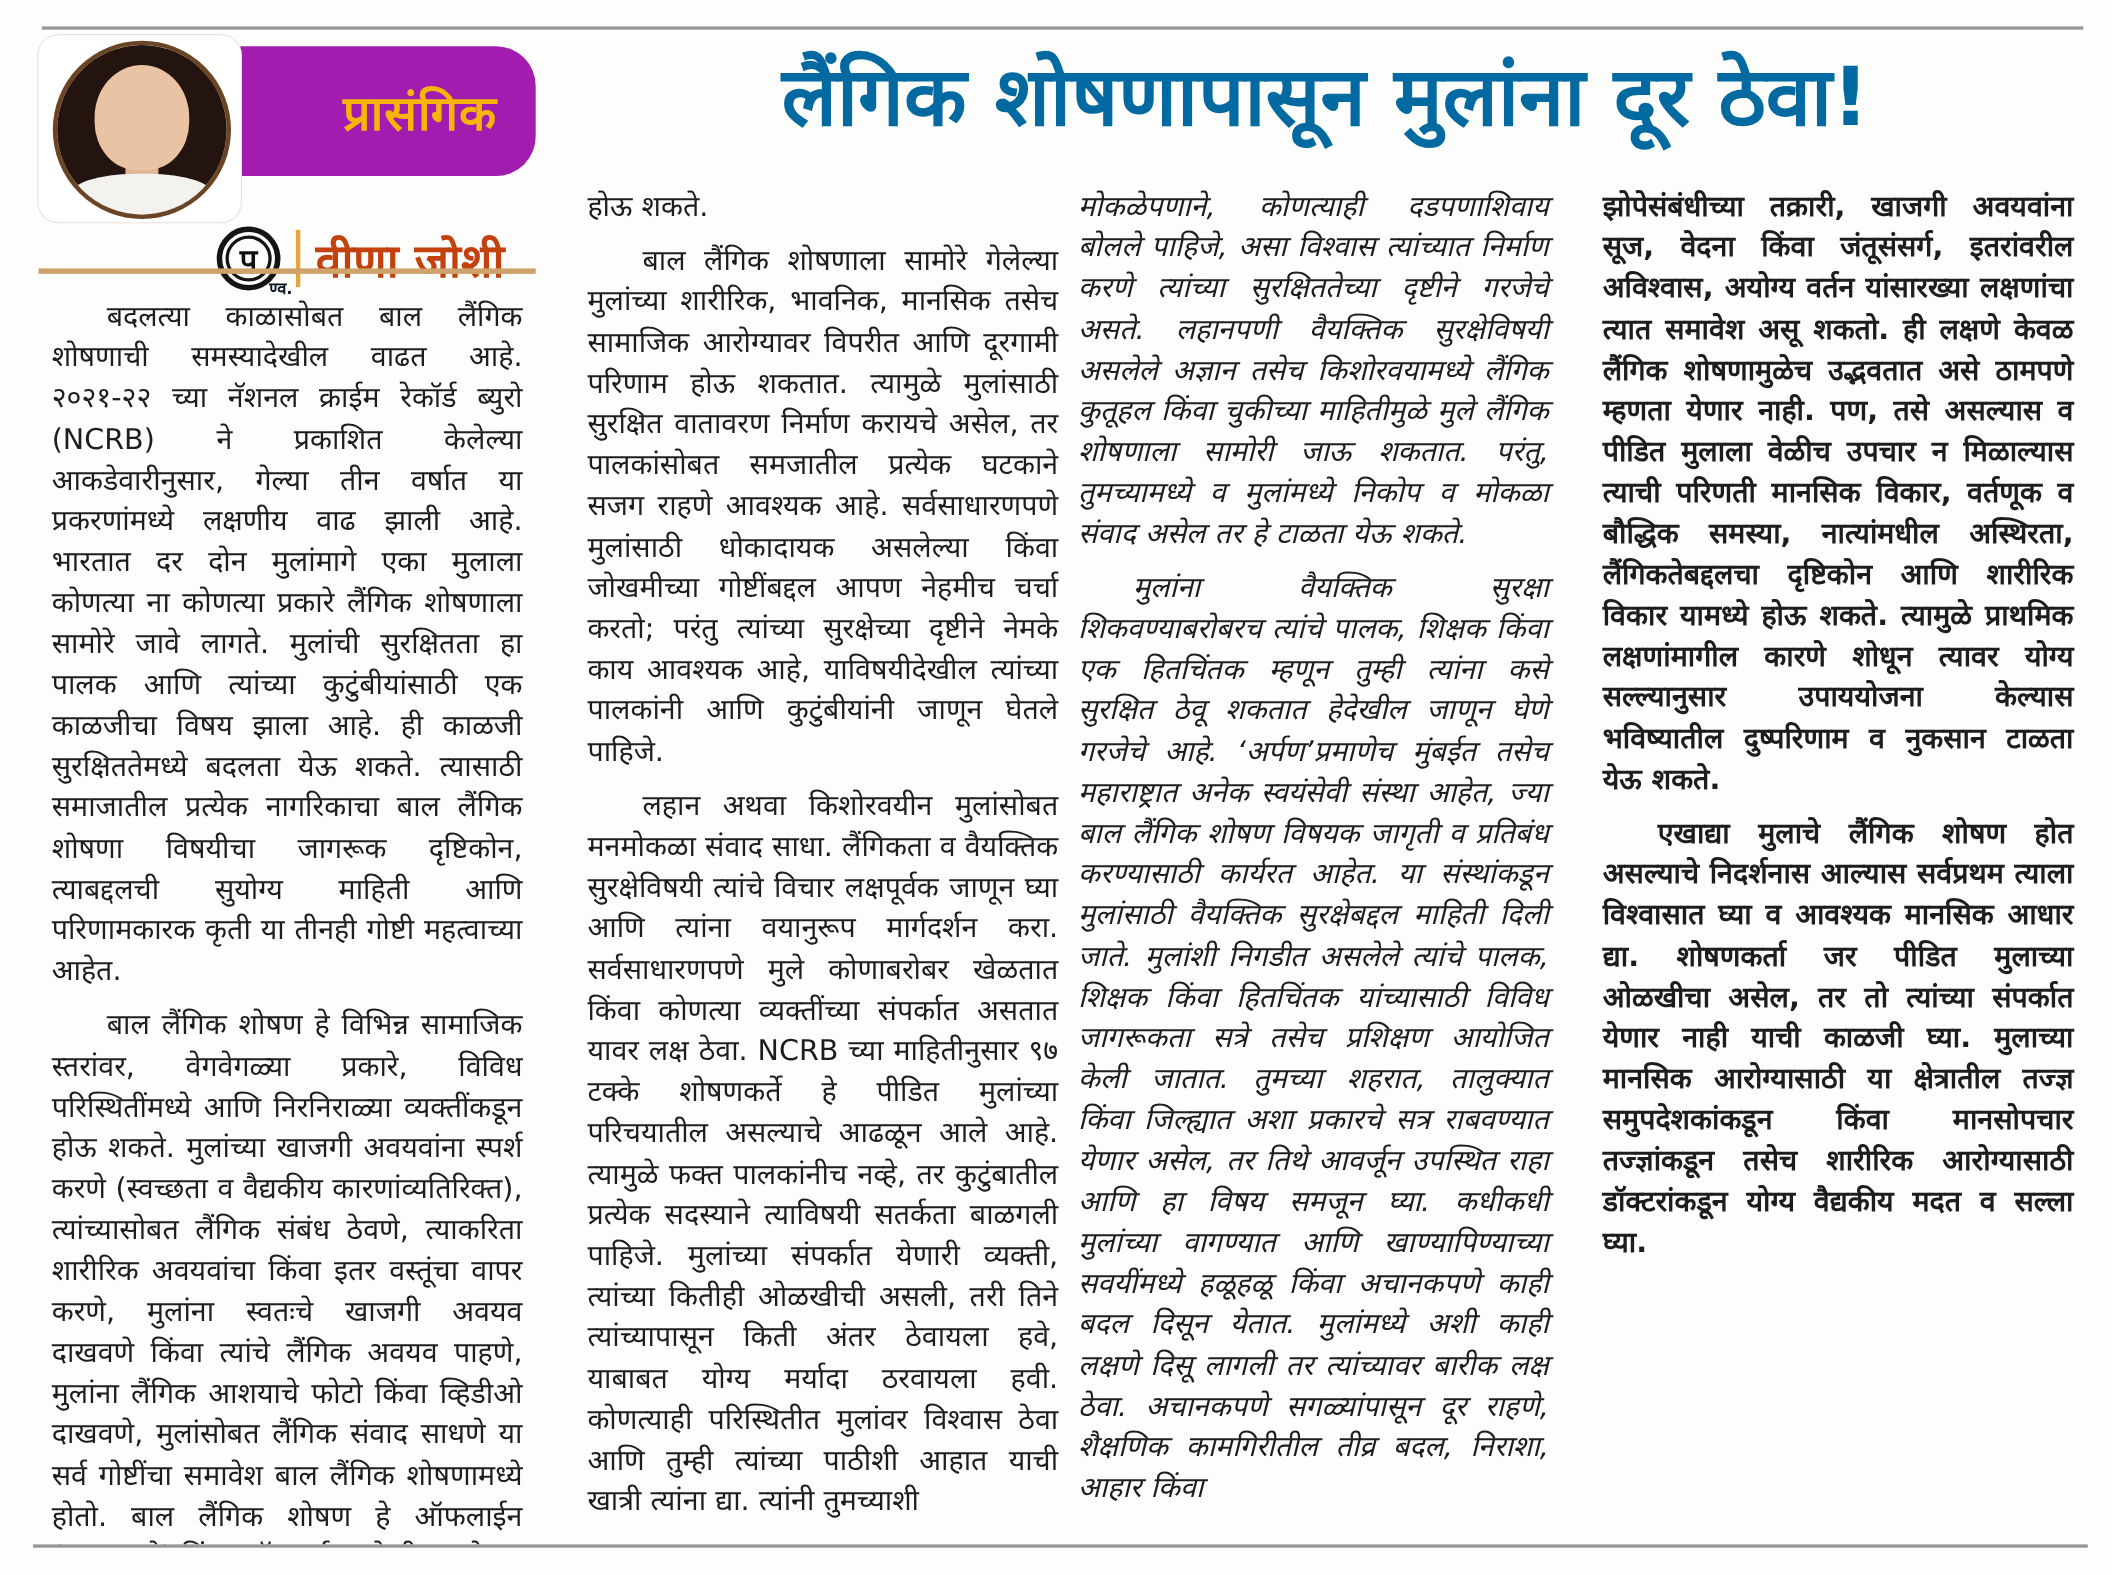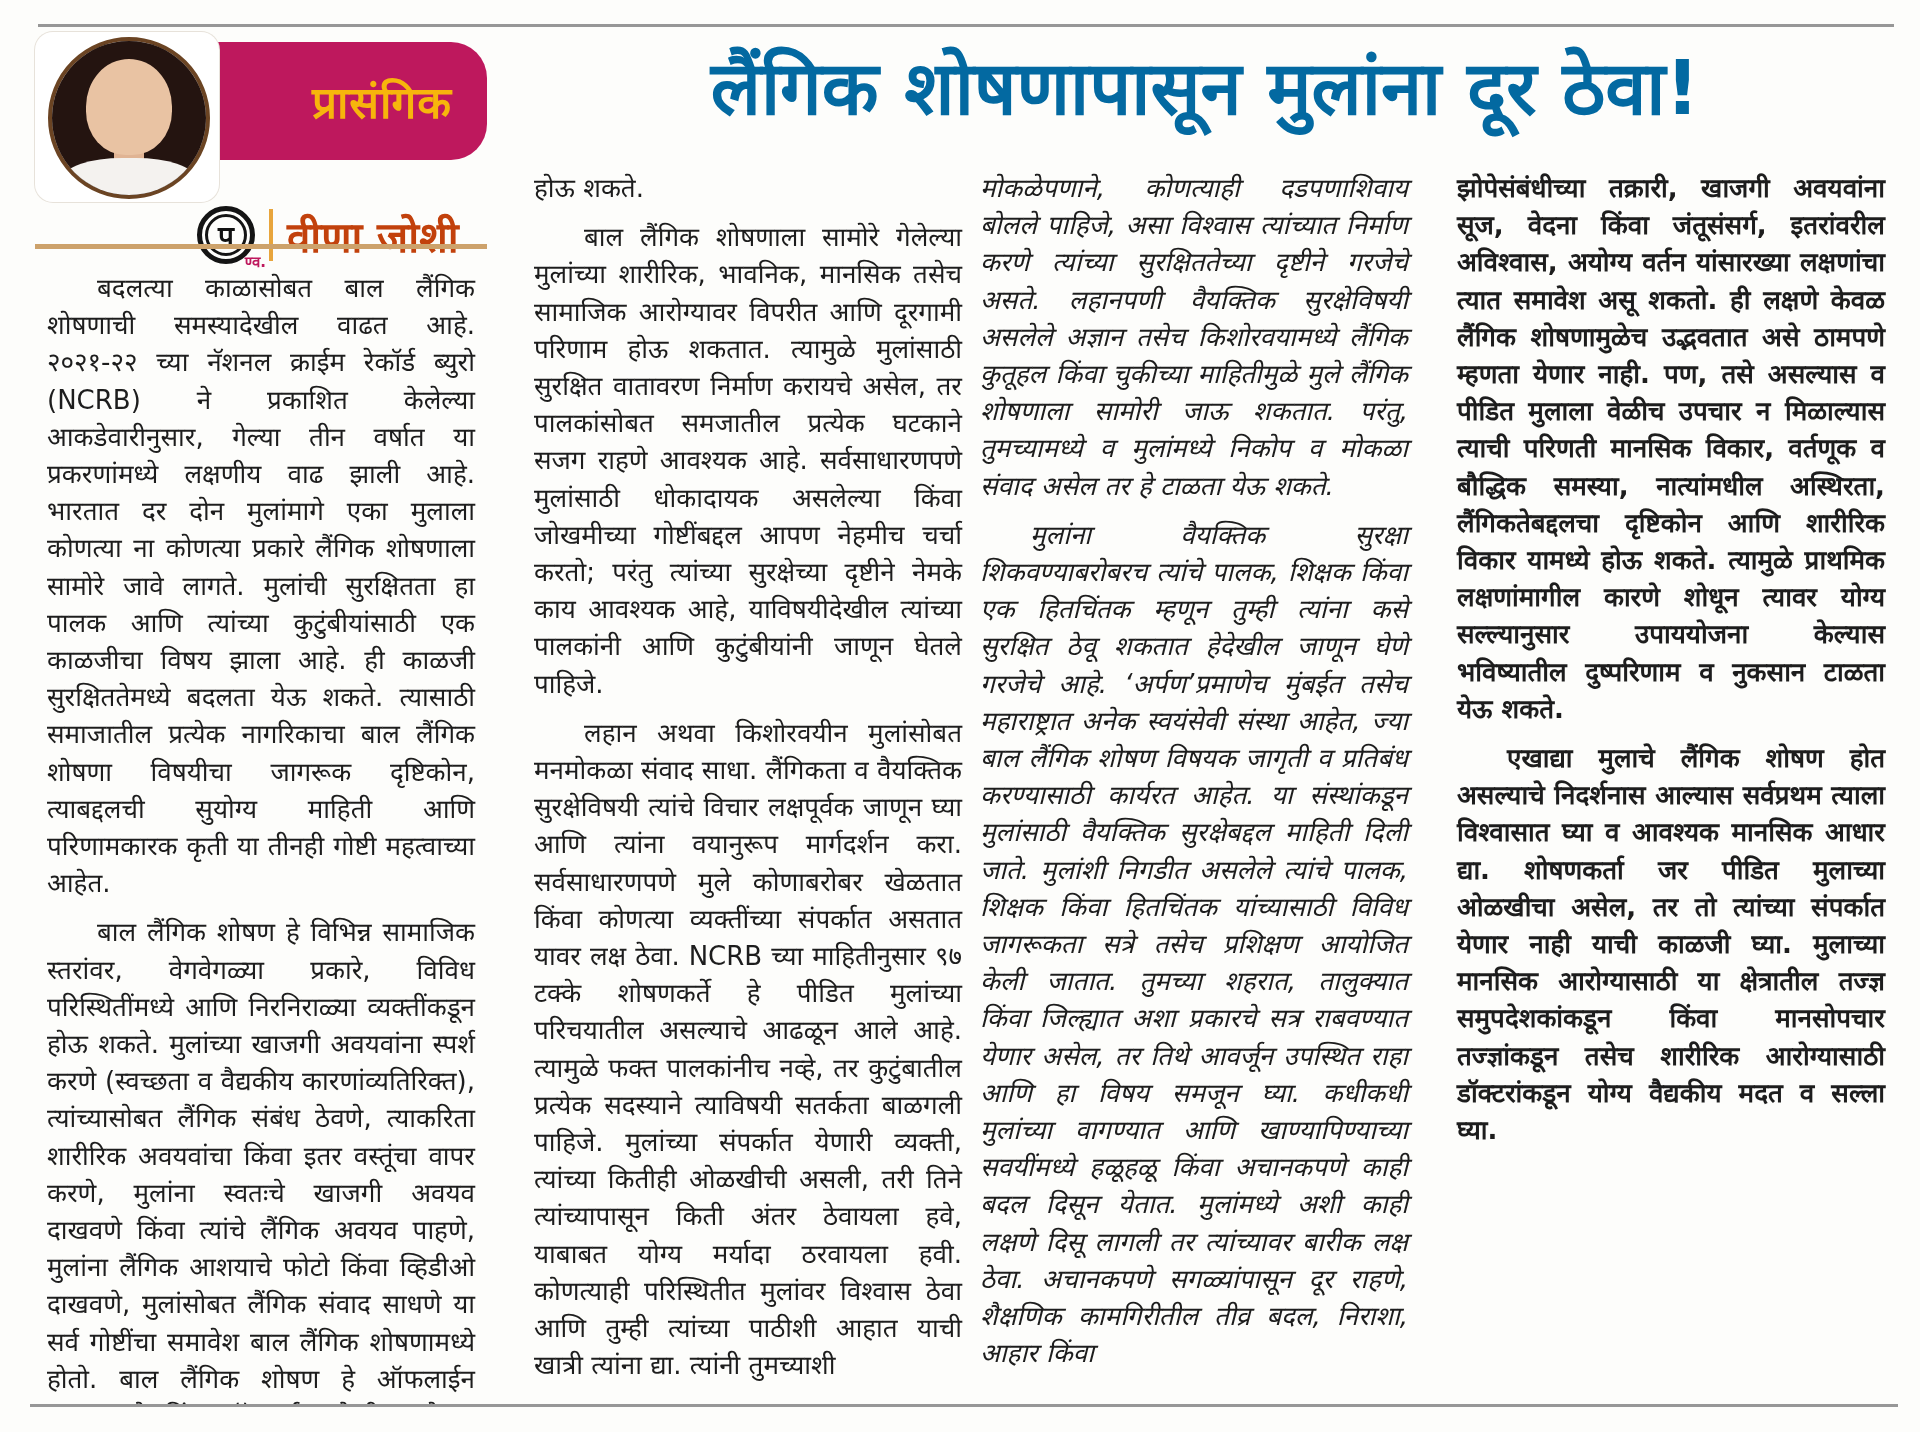--- a/index.html
+++ b/index.html
@@ -9,21 +9,21 @@
     font-family:"DejaVu Sans",sans-serif;
   }
   .rule{position:absolute;background:#979797;height:3px;}
   .rule-top{left:38px;right:26px;top:24px;}
   .rule-bottom{left:30px;right:22px;top:1404px;}
 
   
   .header-block{position:absolute;left:35px;top:36px;width:452px;height:214px;}
   .section-badge{
     position:absolute;left:112px;top:6px;width:340px;height:118px;
-    background:#be185d;border-radius:36px;
+    background:#a21caf;border-radius:36px;
   }
   .section-badge .label{
     position:absolute;left:140px;right:10px;top:0;height:100%;
     display:flex;align-items:center;justify-content:center;
     color:#f7b50c;font-size:44px;font-weight:bold;letter-spacing:1px;
   }
   .photo-frame{
     position:absolute;left:0;top:-4px;width:184px;height:170px;
     background:#ffffff;border-radius:18px;box-shadow:0 0 0 1px #e7e2da;
   }
@@ -48,21 +48,21 @@
     border-radius:50%;box-sizing:border-box;flex:0 0 auto;
   }
   .logo-circle .inner{
     position:absolute;left:3px;top:3px;right:3px;bottom:3px;
     border:3px solid #141414;border-radius:50%;
     display:flex;align-items:center;justify-content:center;
     font-size:28px;font-weight:bold;color:#111;
   }
   .logo-sub{
     position:absolute;right:-16px;bottom:-12px;font-size:15px;
-    font-weight:bold;color:#be185d;background:transparent;
+    font-weight:bold;color:#0f172a;background:transparent;
   }
   .author-divider{width:4px;height:52px;background:#e8a53c;flex:0 0 auto;}
   .author-name{font-size:42px;font-weight:bold;color:#c2410c;white-space:nowrap;}
   .rule-gold{position:absolute;left:0;top:208px;width:452px;height:5px;background:#cda26b;}
 
   
   .headline{
     position:absolute;left:505px;top:24px;width:1400px;height:122px;
     display:flex;align-items:center;justify-content:center;
     font-size:74px;font-weight:bold;color:#0369a1;white-space:nowrap;

